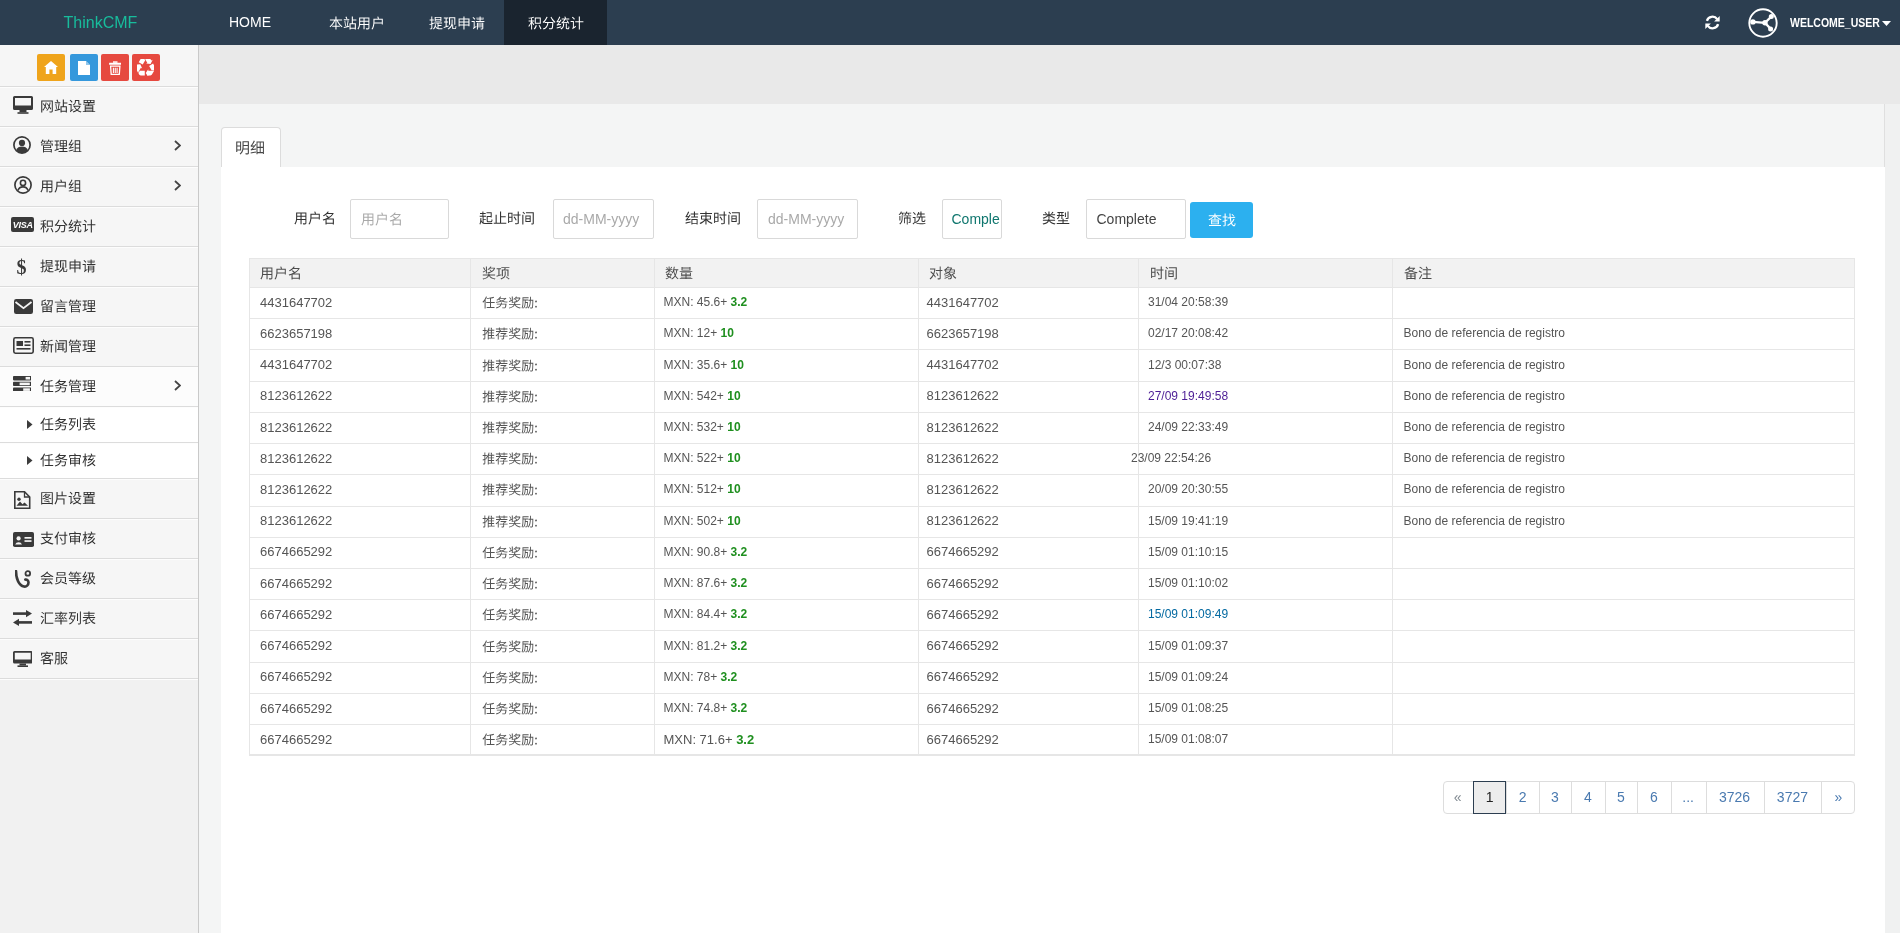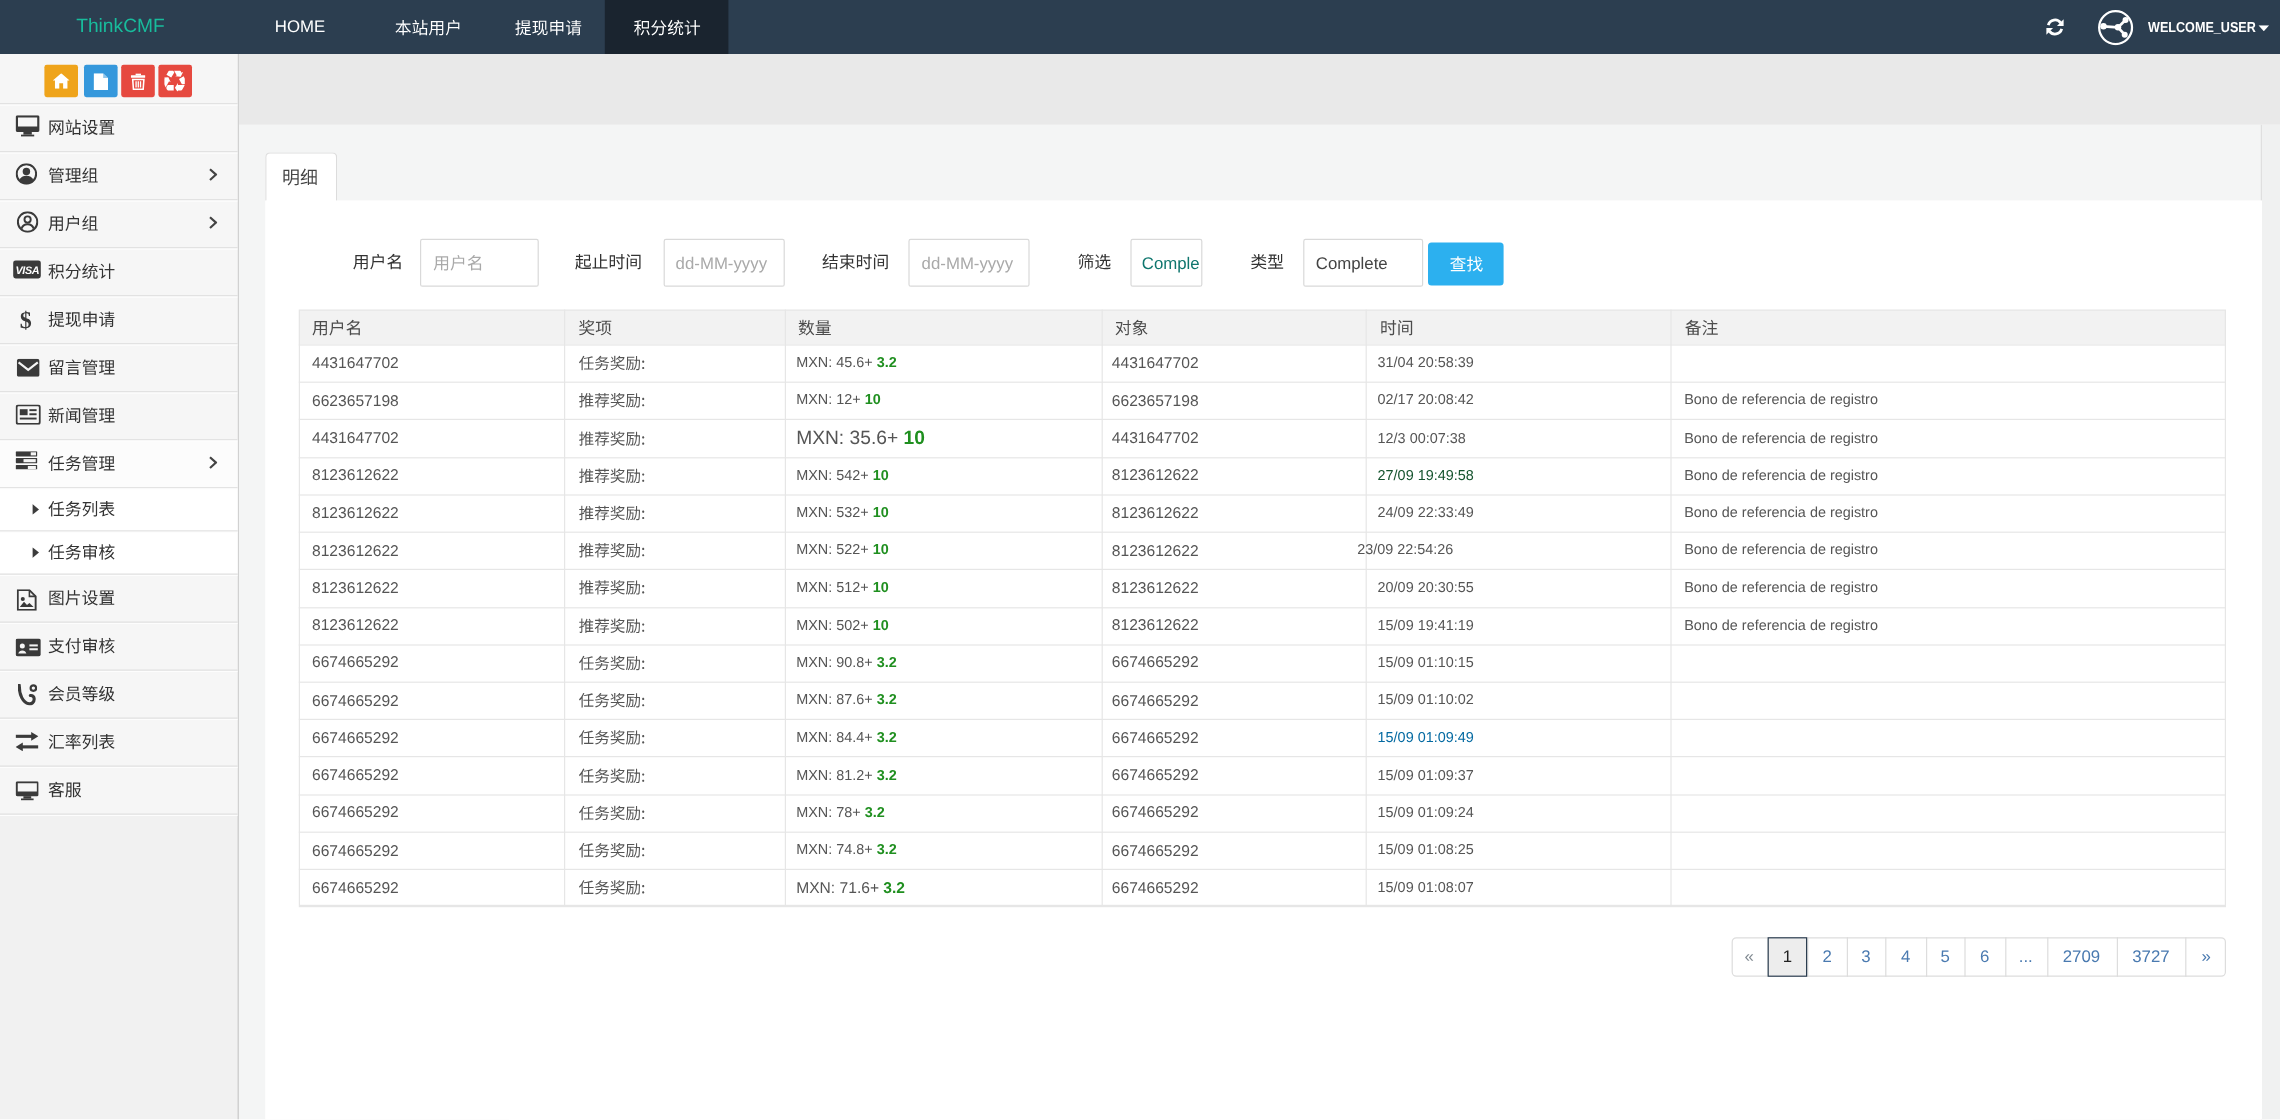--- a/index.html
+++ b/index.html
@@ -336,31 +336,31 @@
       <path fill="#555555" d="M8.3 0.9C8.7 1.5 9.1 2.3 9.3 2.8H6.7C7.0 2.2 7.2 1.5 7.4 0.8L6.5 0.6C5.9 2.5 5.0 4.4 3.8 5.6C4.0 5.8 4.3 6.0 4.4 6.2L3.1 6.6V4.0H4.6V3.1H3.1V0.5H2.2V3.1H0.5V4.0H2.2V6.9L0.4 7.4L0.7 8.4L2.2 7.9V11.3C2.2 11.5 2.1 11.5 2.0 11.5C1.8 11.5 1.3 11.5 0.7 11.5C0.9 11.8 1.0 12.2 1.0 12.5C1.9 12.5 2.4 12.4 2.7 12.3C3.0 12.1 3.1 11.8 3.1 11.3V7.6L4.6 7.1L4.5 6.3L4.5 6.3C4.9 5.9 5.3 5.4 5.6 4.8V12.5H6.5V11.6H12.4V10.7H9.7V8.9H11.9V8.0H9.7V6.3H11.9V5.4H9.7V3.7H12.1V2.8H9.4L10.1 2.5C10.0 2.0 9.6 1.2 9.2 0.6ZM6.5 6.3H8.7V8.0H6.5ZM6.5 5.4V3.7H8.7V5.4ZM6.5 8.9H8.7V10.7H6.5Z M18.0 2.9C17.8 3.3 17.6 3.7 17.4 4.1H13.8V5.0H16.9C16.0 6.4 14.7 7.7 13.4 8.5C13.6 8.7 13.9 9.1 14.0 9.3C14.6 8.9 15.1 8.5 15.6 8.0V12.5H16.5V7.0C17.0 6.4 17.5 5.7 18.0 5.0H25.2V4.1H18.4C18.6 3.8 18.7 3.5 18.9 3.1ZM21.0 7.8V8.7H17.4V9.5H21.0V11.4C21.0 11.6 20.9 11.6 20.7 11.6C20.6 11.6 19.9 11.6 19.2 11.6C19.3 11.9 19.4 12.2 19.5 12.5C20.4 12.5 21.1 12.5 21.4 12.3C21.8 12.2 21.9 11.9 21.9 11.4V9.5H25.4V8.7H21.9V8.2C22.8 7.7 23.8 7.1 24.4 6.5L23.8 6.0L23.6 6.1H18.4V6.9H22.7C22.2 7.2 21.5 7.6 21.0 7.8ZM13.7 1.5V2.4H16.7V3.5H17.6V2.4H21.4V3.5H22.3V2.4H25.3V1.5H22.3V0.5H21.4V1.5H17.6V0.5H16.7V1.5Z M27.0 1.6C27.4 2.2 28.0 3.1 28.2 3.7L29.0 3.2C28.8 2.7 28.2 1.8 27.7 1.2ZM32.0 6.9C32.0 7.2 31.9 7.6 31.9 7.9H26.8V8.8H31.6C31.0 10.2 29.7 11.2 26.6 11.7C26.7 11.9 27.0 12.2 27.0 12.5C30.3 11.9 31.8 10.8 32.5 9.1C33.5 11.0 35.2 12.0 37.9 12.4C38.0 12.1 38.3 11.7 38.5 11.5C35.9 11.2 34.1 10.4 33.3 8.8H38.2V7.9H32.9C33.0 7.6 33.0 7.2 33.1 6.9ZM26.6 5.3 27.0 6.1C27.8 5.7 28.7 5.3 29.6 4.7V6.9H30.6V0.5H29.6V3.8C28.5 4.4 27.4 5.0 26.6 5.3ZM33.8 0.5C33.3 1.5 32.2 2.5 31.1 3.1C31.3 3.3 31.5 3.6 31.7 3.8C32.3 3.5 32.9 3.0 33.4 2.5H37.1C36.6 3.4 35.9 4.1 35.0 4.7C34.6 4.2 34.0 3.6 33.4 3.1L32.7 3.6C33.2 4.0 33.9 4.6 34.3 5.1C33.3 5.6 32.1 5.9 30.9 6.1C31.1 6.3 31.3 6.6 31.4 6.9C34.6 6.3 37.2 5.0 38.3 1.9L37.7 1.6L37.5 1.6H34.2C34.4 1.4 34.5 1.1 34.7 0.8Z M47.8 0.7C47.8 1.8 47.8 2.8 47.8 3.8H46.3V4.7H47.7C47.6 7.7 47.1 10.3 45.5 11.9C45.7 12.0 46.1 12.3 46.2 12.5C48.0 10.7 48.5 7.9 48.6 4.7H50.2C50.1 9.4 50.0 11.0 49.7 11.4C49.5 11.6 49.4 11.6 49.2 11.6C49.0 11.6 48.4 11.6 47.8 11.6C48.0 11.8 48.1 12.2 48.1 12.5C48.7 12.5 49.3 12.5 49.6 12.5C50.0 12.4 50.2 12.3 50.5 12.0C50.9 11.4 51.0 9.6 51.1 4.2C51.1 4.1 51.1 3.8 51.1 3.8H48.7C48.7 2.8 48.7 1.8 48.7 0.7ZM40.3 1.3V6.0C40.3 7.8 40.2 10.3 39.4 12.0C39.6 12.1 40.0 12.3 40.2 12.4C41.1 10.6 41.2 7.9 41.2 6.0V4.4H42.6C42.6 7.6 42.4 10.4 40.9 11.9C41.1 12.1 41.4 12.3 41.5 12.6C42.8 11.2 43.3 9.2 43.4 6.9H44.9C44.7 9.9 44.6 11.0 44.4 11.3C44.3 11.4 44.2 11.4 44.0 11.4C43.8 11.4 43.4 11.4 42.9 11.4C43.0 11.6 43.1 11.9 43.1 12.2C43.6 12.2 44.1 12.2 44.4 12.2C44.7 12.2 44.9 12.1 45.1 11.8C45.5 11.4 45.6 10.1 45.7 6.4C45.7 6.3 45.8 6.0 45.8 6.0H43.5L43.5 4.4H46.0V3.6H41.2V2.2H46.4V1.3Z M53.8 6.4C54.3 6.4 54.7 6.0 54.7 5.5C54.7 4.9 54.3 4.5 53.8 4.5C53.3 4.5 52.9 4.9 52.9 5.5C52.9 6.0 53.3 6.4 53.8 6.4ZM53.8 11.6C54.3 11.6 54.7 11.2 54.7 10.7C54.7 10.2 54.3 9.8 53.8 9.8C53.3 9.8 52.9 10.2 52.9 10.7C52.9 11.2 53.3 11.6 53.8 11.6Z"></path>
     </svg>
     <span style="position:absolute;left:663.5px;top:326.3px;font-size:12px;line-height:15px;color:#555">MXN: 12+ <b style="color:#1f8f1f">10</b></span>
     <span style="position:absolute;left:926.5px;top:325.8px;font-size:13px;line-height:16px;color:#555">6623657198</span>
     <span style="position:absolute;left:1148px;top:326.3px;font-size:12px;line-height:15px;color:#555">02/17 20:08:42</span>
     <span style="position:absolute;left:1403.5px;top:326.3px;font-size:12px;line-height:15px;color:#555">Bono de referencia de registro</span>
     <span style="position:absolute;left:260.0px;top:357.1px;font-size:13px;line-height:16px;color:#555">4431647702</span>
     <svg style="position:absolute;left:482px;top:358.55px;" width="56" height="13" viewBox="0 0 55.6 13.0">
       <path fill="#555555" d="M8.3 0.9C8.7 1.5 9.1 2.3 9.3 2.8H6.7C7.0 2.2 7.2 1.5 7.4 0.8L6.5 0.6C5.9 2.5 5.0 4.4 3.8 5.6C4.0 5.8 4.3 6.0 4.4 6.2L3.1 6.6V4.0H4.6V3.1H3.1V0.5H2.2V3.1H0.5V4.0H2.2V6.9L0.4 7.4L0.7 8.4L2.2 7.9V11.3C2.2 11.5 2.1 11.5 2.0 11.5C1.8 11.5 1.3 11.5 0.7 11.5C0.9 11.8 1.0 12.2 1.0 12.5C1.9 12.5 2.4 12.4 2.7 12.3C3.0 12.1 3.1 11.8 3.1 11.3V7.6L4.6 7.1L4.5 6.3L4.5 6.3C4.9 5.9 5.3 5.4 5.6 4.8V12.5H6.5V11.6H12.4V10.7H9.7V8.9H11.9V8.0H9.7V6.3H11.9V5.4H9.7V3.7H12.1V2.8H9.4L10.1 2.5C10.0 2.0 9.6 1.2 9.2 0.6ZM6.5 6.3H8.7V8.0H6.5ZM6.5 5.4V3.7H8.7V5.4ZM6.5 8.9H8.7V10.7H6.5Z M18.0 2.9C17.8 3.3 17.6 3.7 17.4 4.1H13.8V5.0H16.9C16.0 6.4 14.7 7.7 13.4 8.5C13.6 8.7 13.9 9.1 14.0 9.3C14.6 8.9 15.1 8.5 15.6 8.0V12.5H16.5V7.0C17.0 6.4 17.5 5.7 18.0 5.0H25.2V4.1H18.4C18.6 3.8 18.7 3.5 18.9 3.1ZM21.0 7.8V8.7H17.4V9.5H21.0V11.4C21.0 11.6 20.9 11.6 20.7 11.6C20.6 11.6 19.9 11.6 19.2 11.6C19.3 11.9 19.4 12.2 19.5 12.5C20.4 12.5 21.1 12.5 21.4 12.3C21.8 12.2 21.9 11.9 21.9 11.4V9.5H25.4V8.7H21.9V8.2C22.8 7.7 23.8 7.1 24.4 6.5L23.8 6.0L23.6 6.1H18.4V6.9H22.7C22.2 7.2 21.5 7.6 21.0 7.8ZM13.7 1.5V2.4H16.7V3.5H17.6V2.4H21.4V3.5H22.3V2.4H25.3V1.5H22.3V0.5H21.4V1.5H17.6V0.5H16.7V1.5Z M27.0 1.6C27.4 2.2 28.0 3.1 28.2 3.7L29.0 3.2C28.8 2.7 28.2 1.8 27.7 1.2ZM32.0 6.9C32.0 7.2 31.9 7.6 31.9 7.9H26.8V8.8H31.6C31.0 10.2 29.7 11.2 26.6 11.7C26.7 11.9 27.0 12.2 27.0 12.5C30.3 11.9 31.8 10.8 32.5 9.1C33.5 11.0 35.2 12.0 37.9 12.4C38.0 12.1 38.3 11.7 38.5 11.5C35.9 11.2 34.1 10.4 33.3 8.8H38.2V7.9H32.9C33.0 7.6 33.0 7.2 33.1 6.9ZM26.6 5.3 27.0 6.1C27.8 5.7 28.7 5.3 29.6 4.7V6.9H30.6V0.5H29.6V3.8C28.5 4.4 27.4 5.0 26.6 5.3ZM33.8 0.5C33.3 1.5 32.2 2.5 31.1 3.1C31.3 3.3 31.5 3.6 31.7 3.8C32.3 3.5 32.9 3.0 33.4 2.5H37.1C36.6 3.4 35.9 4.1 35.0 4.7C34.6 4.2 34.0 3.6 33.4 3.1L32.7 3.6C33.2 4.0 33.9 4.6 34.3 5.1C33.3 5.6 32.1 5.9 30.9 6.1C31.1 6.3 31.3 6.6 31.4 6.9C34.6 6.3 37.2 5.0 38.3 1.9L37.7 1.6L37.5 1.6H34.2C34.4 1.4 34.5 1.1 34.7 0.8Z M47.8 0.7C47.8 1.8 47.8 2.8 47.8 3.8H46.3V4.7H47.7C47.6 7.7 47.1 10.3 45.5 11.9C45.7 12.0 46.1 12.3 46.2 12.5C48.0 10.7 48.5 7.9 48.6 4.7H50.2C50.1 9.4 50.0 11.0 49.7 11.4C49.5 11.6 49.4 11.6 49.2 11.6C49.0 11.6 48.4 11.6 47.8 11.6C48.0 11.8 48.1 12.2 48.1 12.5C48.7 12.5 49.3 12.5 49.6 12.5C50.0 12.4 50.2 12.3 50.5 12.0C50.9 11.4 51.0 9.6 51.1 4.2C51.1 4.1 51.1 3.8 51.1 3.8H48.7C48.7 2.8 48.7 1.8 48.7 0.7ZM40.3 1.3V6.0C40.3 7.8 40.2 10.3 39.4 12.0C39.6 12.1 40.0 12.3 40.2 12.4C41.1 10.6 41.2 7.9 41.2 6.0V4.4H42.6C42.6 7.6 42.4 10.4 40.9 11.9C41.1 12.1 41.4 12.3 41.5 12.6C42.8 11.2 43.3 9.2 43.4 6.9H44.9C44.7 9.9 44.6 11.0 44.4 11.3C44.3 11.4 44.2 11.4 44.0 11.4C43.8 11.4 43.4 11.4 42.9 11.4C43.0 11.6 43.1 11.9 43.1 12.2C43.6 12.2 44.1 12.2 44.4 12.2C44.7 12.2 44.9 12.1 45.1 11.8C45.5 11.4 45.6 10.1 45.7 6.4C45.7 6.3 45.8 6.0 45.8 6.0H43.5L43.5 4.4H46.0V3.6H41.2V2.2H46.4V1.3Z M53.8 6.4C54.3 6.4 54.7 6.0 54.7 5.5C54.7 4.9 54.3 4.5 53.8 4.5C53.3 4.5 52.9 4.9 52.9 5.5C52.9 6.0 53.3 6.4 53.8 6.4ZM53.8 11.6C54.3 11.6 54.7 11.2 54.7 10.7C54.7 10.2 54.3 9.8 53.8 9.8C53.3 9.8 52.9 10.2 52.9 10.7C52.9 11.2 53.3 11.6 53.8 11.6Z"></path>
     </svg>
-    <span style="position:absolute;left:663.5px;top:357.6px;font-size:16px;line-height:15px;color:#555">MXN: 35.6+ <b style="color:#1f8f1f">10</b></span>
+    <span style="position:absolute;left:663.5px;top:357.6px;font-size:12px;line-height:15px;color:#555">MXN: 35.6+ <b style="color:#1f8f1f">10</b></span>
     <span style="position:absolute;left:926.5px;top:357.1px;font-size:13px;line-height:16px;color:#555">4431647702</span>
     <span style="position:absolute;left:1148px;top:357.6px;font-size:12px;line-height:15px;color:#555">12/3 00:07:38</span>
     <span style="position:absolute;left:1403.5px;top:357.6px;font-size:12px;line-height:15px;color:#555">Bono de referencia de registro</span>
     <span style="position:absolute;left:260.0px;top:388.3px;font-size:13px;line-height:16px;color:#555">8123612622</span>
     <svg style="position:absolute;left:482px;top:389.77px;" width="56" height="13" viewBox="0 0 55.6 13.0">
       <path fill="#555555" d="M8.3 0.9C8.7 1.5 9.1 2.3 9.3 2.8H6.7C7.0 2.2 7.2 1.5 7.4 0.8L6.5 0.6C5.9 2.5 5.0 4.4 3.8 5.6C4.0 5.8 4.3 6.0 4.4 6.2L3.1 6.6V4.0H4.6V3.1H3.1V0.5H2.2V3.1H0.5V4.0H2.2V6.9L0.4 7.4L0.7 8.4L2.2 7.9V11.3C2.2 11.5 2.1 11.5 2.0 11.5C1.8 11.5 1.3 11.5 0.7 11.5C0.9 11.8 1.0 12.2 1.0 12.5C1.9 12.5 2.4 12.4 2.7 12.3C3.0 12.1 3.1 11.8 3.1 11.3V7.6L4.6 7.1L4.5 6.3L4.5 6.3C4.9 5.9 5.3 5.4 5.6 4.8V12.5H6.5V11.6H12.4V10.7H9.7V8.9H11.9V8.0H9.7V6.3H11.9V5.4H9.7V3.7H12.1V2.8H9.4L10.1 2.5C10.0 2.0 9.6 1.2 9.2 0.6ZM6.5 6.3H8.7V8.0H6.5ZM6.5 5.4V3.7H8.7V5.4ZM6.5 8.9H8.7V10.7H6.5Z M18.0 2.9C17.8 3.3 17.6 3.7 17.4 4.1H13.8V5.0H16.9C16.0 6.4 14.7 7.7 13.4 8.5C13.6 8.7 13.9 9.1 14.0 9.3C14.6 8.9 15.1 8.5 15.6 8.0V12.5H16.5V7.0C17.0 6.4 17.5 5.7 18.0 5.0H25.2V4.1H18.4C18.6 3.8 18.7 3.5 18.9 3.1ZM21.0 7.8V8.7H17.4V9.5H21.0V11.4C21.0 11.6 20.9 11.6 20.7 11.6C20.6 11.6 19.9 11.6 19.2 11.6C19.3 11.9 19.4 12.2 19.5 12.5C20.4 12.5 21.1 12.5 21.4 12.3C21.8 12.2 21.9 11.9 21.9 11.4V9.5H25.4V8.7H21.9V8.2C22.8 7.7 23.8 7.1 24.4 6.5L23.8 6.0L23.6 6.1H18.4V6.9H22.7C22.2 7.2 21.5 7.6 21.0 7.8ZM13.7 1.5V2.4H16.7V3.5H17.6V2.4H21.4V3.5H22.3V2.4H25.3V1.5H22.3V0.5H21.4V1.5H17.6V0.5H16.7V1.5Z M27.0 1.6C27.4 2.2 28.0 3.1 28.2 3.7L29.0 3.2C28.8 2.7 28.2 1.8 27.7 1.2ZM32.0 6.9C32.0 7.2 31.9 7.6 31.9 7.9H26.8V8.8H31.6C31.0 10.2 29.7 11.2 26.6 11.7C26.7 11.9 27.0 12.2 27.0 12.5C30.3 11.9 31.8 10.8 32.5 9.1C33.5 11.0 35.2 12.0 37.9 12.4C38.0 12.1 38.3 11.7 38.5 11.5C35.9 11.2 34.1 10.4 33.3 8.8H38.2V7.9H32.9C33.0 7.6 33.0 7.2 33.1 6.9ZM26.6 5.3 27.0 6.1C27.8 5.7 28.7 5.3 29.6 4.7V6.9H30.6V0.5H29.6V3.8C28.5 4.4 27.4 5.0 26.6 5.3ZM33.8 0.5C33.3 1.5 32.2 2.5 31.1 3.1C31.3 3.3 31.5 3.6 31.7 3.8C32.3 3.5 32.9 3.0 33.4 2.5H37.1C36.6 3.4 35.9 4.1 35.0 4.7C34.6 4.2 34.0 3.6 33.4 3.1L32.7 3.6C33.2 4.0 33.9 4.6 34.3 5.1C33.3 5.6 32.1 5.9 30.9 6.1C31.1 6.3 31.3 6.6 31.4 6.9C34.6 6.3 37.2 5.0 38.3 1.9L37.7 1.6L37.5 1.6H34.2C34.4 1.4 34.5 1.1 34.7 0.8Z M47.8 0.7C47.8 1.8 47.8 2.8 47.8 3.8H46.3V4.7H47.7C47.6 7.7 47.1 10.3 45.5 11.9C45.7 12.0 46.1 12.3 46.2 12.5C48.0 10.7 48.5 7.9 48.6 4.7H50.2C50.1 9.4 50.0 11.0 49.7 11.4C49.5 11.6 49.4 11.6 49.2 11.6C49.0 11.6 48.4 11.6 47.8 11.6C48.0 11.8 48.1 12.2 48.1 12.5C48.7 12.5 49.3 12.5 49.6 12.5C50.0 12.4 50.2 12.3 50.5 12.0C50.9 11.4 51.0 9.6 51.1 4.2C51.1 4.1 51.1 3.8 51.1 3.8H48.7C48.7 2.8 48.7 1.8 48.7 0.7ZM40.3 1.3V6.0C40.3 7.8 40.2 10.3 39.4 12.0C39.6 12.1 40.0 12.3 40.2 12.4C41.1 10.6 41.2 7.9 41.2 6.0V4.4H42.6C42.6 7.6 42.4 10.4 40.9 11.9C41.1 12.1 41.4 12.3 41.5 12.6C42.8 11.2 43.3 9.2 43.4 6.9H44.9C44.7 9.9 44.6 11.0 44.4 11.3C44.3 11.4 44.2 11.4 44.0 11.4C43.8 11.4 43.4 11.4 42.9 11.4C43.0 11.6 43.1 11.9 43.1 12.2C43.6 12.2 44.1 12.2 44.4 12.2C44.7 12.2 44.9 12.1 45.1 11.8C45.5 11.4 45.6 10.1 45.7 6.4C45.7 6.3 45.8 6.0 45.8 6.0H43.5L43.5 4.4H46.0V3.6H41.2V2.2H46.4V1.3Z M53.8 6.4C54.3 6.4 54.7 6.0 54.7 5.5C54.7 4.9 54.3 4.5 53.8 4.5C53.3 4.5 52.9 4.9 52.9 5.5C52.9 6.0 53.3 6.4 53.8 6.4ZM53.8 11.6C54.3 11.6 54.7 11.2 54.7 10.7C54.7 10.2 54.3 9.8 53.8 9.8C53.3 9.8 52.9 10.2 52.9 10.7C52.9 11.2 53.3 11.6 53.8 11.6Z"></path>
     </svg>
     <span style="position:absolute;left:663.5px;top:388.8px;font-size:12px;line-height:15px;color:#555">MXN: 542+ <b style="color:#1f8f1f">10</b></span>
     <span style="position:absolute;left:926.5px;top:388.3px;font-size:13px;line-height:16px;color:#555">8123612622</span>
-    <span style="position:absolute;left:1148px;top:388.8px;font-size:12px;line-height:15px;color:#14532d">27/09 19:49:58</span>
+    <span style="position:absolute;left:1148px;top:388.8px;font-size:12px;line-height:15px;color:#4c1d95">27/09 19:49:58</span>
     <span style="position:absolute;left:1403.5px;top:388.8px;font-size:12px;line-height:15px;color:#555">Bono de referencia de registro</span>
     <span style="position:absolute;left:260.0px;top:419.5px;font-size:13px;line-height:16px;color:#555">8123612622</span>
     <svg style="position:absolute;left:482px;top:420.99px;" width="56" height="13" viewBox="0 0 55.6 13.0">
       <path fill="#555555" d="M8.3 0.9C8.7 1.5 9.1 2.3 9.3 2.8H6.7C7.0 2.2 7.2 1.5 7.4 0.8L6.5 0.6C5.9 2.5 5.0 4.4 3.8 5.6C4.0 5.8 4.3 6.0 4.4 6.2L3.1 6.6V4.0H4.6V3.1H3.1V0.5H2.2V3.1H0.5V4.0H2.2V6.9L0.4 7.4L0.7 8.4L2.2 7.9V11.3C2.2 11.5 2.1 11.5 2.0 11.5C1.8 11.5 1.3 11.5 0.7 11.5C0.9 11.8 1.0 12.2 1.0 12.5C1.9 12.5 2.4 12.4 2.7 12.3C3.0 12.1 3.1 11.8 3.1 11.3V7.6L4.6 7.1L4.5 6.3L4.5 6.3C4.9 5.9 5.3 5.4 5.6 4.8V12.5H6.5V11.6H12.4V10.7H9.7V8.9H11.9V8.0H9.7V6.3H11.9V5.4H9.7V3.7H12.1V2.8H9.4L10.1 2.5C10.0 2.0 9.6 1.2 9.2 0.6ZM6.5 6.3H8.7V8.0H6.5ZM6.5 5.4V3.7H8.7V5.4ZM6.5 8.9H8.7V10.7H6.5Z M18.0 2.9C17.8 3.3 17.6 3.7 17.4 4.1H13.8V5.0H16.9C16.0 6.4 14.7 7.7 13.4 8.5C13.6 8.7 13.9 9.1 14.0 9.3C14.6 8.9 15.1 8.5 15.6 8.0V12.5H16.5V7.0C17.0 6.4 17.5 5.7 18.0 5.0H25.2V4.1H18.4C18.6 3.8 18.7 3.5 18.9 3.1ZM21.0 7.8V8.7H17.4V9.5H21.0V11.4C21.0 11.6 20.9 11.6 20.7 11.6C20.6 11.6 19.9 11.6 19.2 11.6C19.3 11.9 19.4 12.2 19.5 12.5C20.4 12.5 21.1 12.5 21.4 12.3C21.8 12.2 21.9 11.9 21.9 11.4V9.5H25.4V8.7H21.9V8.2C22.8 7.7 23.8 7.1 24.4 6.5L23.8 6.0L23.6 6.1H18.4V6.9H22.7C22.2 7.2 21.5 7.6 21.0 7.8ZM13.7 1.5V2.4H16.7V3.5H17.6V2.4H21.4V3.5H22.3V2.4H25.3V1.5H22.3V0.5H21.4V1.5H17.6V0.5H16.7V1.5Z M27.0 1.6C27.4 2.2 28.0 3.1 28.2 3.7L29.0 3.2C28.8 2.7 28.2 1.8 27.7 1.2ZM32.0 6.9C32.0 7.2 31.9 7.6 31.9 7.9H26.8V8.8H31.6C31.0 10.2 29.7 11.2 26.6 11.7C26.7 11.9 27.0 12.2 27.0 12.5C30.3 11.9 31.8 10.8 32.5 9.1C33.5 11.0 35.2 12.0 37.9 12.4C38.0 12.1 38.3 11.7 38.5 11.5C35.9 11.2 34.1 10.4 33.3 8.8H38.2V7.9H32.9C33.0 7.6 33.0 7.2 33.1 6.9ZM26.6 5.3 27.0 6.1C27.8 5.7 28.7 5.3 29.6 4.7V6.9H30.6V0.5H29.6V3.8C28.5 4.4 27.4 5.0 26.6 5.3ZM33.8 0.5C33.3 1.5 32.2 2.5 31.1 3.1C31.3 3.3 31.5 3.6 31.7 3.8C32.3 3.5 32.9 3.0 33.4 2.5H37.1C36.6 3.4 35.9 4.1 35.0 4.7C34.6 4.2 34.0 3.6 33.4 3.1L32.7 3.6C33.2 4.0 33.9 4.6 34.3 5.1C33.3 5.6 32.1 5.9 30.9 6.1C31.1 6.3 31.3 6.6 31.4 6.9C34.6 6.3 37.2 5.0 38.3 1.9L37.7 1.6L37.5 1.6H34.2C34.4 1.4 34.5 1.1 34.7 0.8Z M47.8 0.7C47.8 1.8 47.8 2.8 47.8 3.8H46.3V4.7H47.7C47.6 7.7 47.1 10.3 45.5 11.9C45.7 12.0 46.1 12.3 46.2 12.5C48.0 10.7 48.5 7.9 48.6 4.7H50.2C50.1 9.4 50.0 11.0 49.7 11.4C49.5 11.6 49.4 11.6 49.2 11.6C49.0 11.6 48.4 11.6 47.8 11.6C48.0 11.8 48.1 12.2 48.1 12.5C48.7 12.5 49.3 12.5 49.6 12.5C50.0 12.4 50.2 12.3 50.5 12.0C50.9 11.4 51.0 9.6 51.1 4.2C51.1 4.1 51.1 3.8 51.1 3.8H48.7C48.7 2.8 48.7 1.8 48.7 0.7ZM40.3 1.3V6.0C40.3 7.8 40.2 10.3 39.4 12.0C39.6 12.1 40.0 12.3 40.2 12.4C41.1 10.6 41.2 7.9 41.2 6.0V4.4H42.6C42.6 7.6 42.4 10.4 40.9 11.9C41.1 12.1 41.4 12.3 41.5 12.6C42.8 11.2 43.3 9.2 43.4 6.9H44.9C44.7 9.9 44.6 11.0 44.4 11.3C44.3 11.4 44.2 11.4 44.0 11.4C43.8 11.4 43.4 11.4 42.9 11.4C43.0 11.6 43.1 11.9 43.1 12.2C43.6 12.2 44.1 12.2 44.4 12.2C44.7 12.2 44.9 12.1 45.1 11.8C45.5 11.4 45.6 10.1 45.7 6.4C45.7 6.3 45.8 6.0 45.8 6.0H43.5L43.5 4.4H46.0V3.6H41.2V2.2H46.4V1.3Z M53.8 6.4C54.3 6.4 54.7 6.0 54.7 5.5C54.7 4.9 54.3 4.5 53.8 4.5C53.3 4.5 52.9 4.9 52.9 5.5C52.9 6.0 53.3 6.4 53.8 6.4ZM53.8 11.6C54.3 11.6 54.7 11.2 54.7 10.7C54.7 10.2 54.3 9.8 53.8 9.8C53.3 9.8 52.9 10.2 52.9 10.7C52.9 11.2 53.3 11.6 53.8 11.6Z"></path>
     </svg>
     <span style="position:absolute;left:663.5px;top:420.0px;font-size:12px;line-height:15px;color:#555">MXN: 532+ <b style="color:#1f8f1f">10</b></span>
     <span style="position:absolute;left:926.5px;top:419.5px;font-size:13px;line-height:16px;color:#555">8123612622</span>
     <span style="position:absolute;left:1148px;top:420.0px;font-size:12px;line-height:15px;color:#555">24/09 22:33:49</span>
     <span style="position:absolute;left:1403.5px;top:420.0px;font-size:12px;line-height:15px;color:#555">Bono de referencia de registro</span>
     <span style="position:absolute;left:260.0px;top:450.7px;font-size:13px;line-height:16px;color:#555">8123612622</span>
@@ -449,15 +449,15 @@
     <div style="position:absolute;left:1821.4px;top:781px;width:1px;height:33px;background:#ddd"></div>
     <div style="position:absolute;left:1472.8px;top:781px;width:33.600000000000136px;height:33px;background:#ededed;border:1px solid #2c3e50;box-sizing:border-box"></div>
     <div style="position:absolute;left:1442.7px;top:789px;width:30.09999999999991px;text-align:center;font-size:14px;line-height:17px;color:#818a91">«</div>
     <div style="position:absolute;left:1472.8px;top:789px;width:33.600000000000136px;text-align:center;font-size:14px;line-height:17px;color:#222">1</div>
     <div style="position:absolute;left:1506.4px;top:789px;width:32.399999999999864px;text-align:center;font-size:14px;line-height:17px;color:#4a7ab0">2</div>
     <div style="position:absolute;left:1538.8px;top:789px;width:32.40000000000009px;text-align:center;font-size:14px;line-height:17px;color:#4a7ab0">3</div>
     <div style="position:absolute;left:1571.2px;top:789px;width:33.59999999999991px;text-align:center;font-size:14px;line-height:17px;color:#4a7ab0">4</div>
     <div style="position:absolute;left:1604.8px;top:789px;width:32.40000000000009px;text-align:center;font-size:14px;line-height:17px;color:#4a7ab0">5</div>
     <div style="position:absolute;left:1637.2px;top:789px;width:33.59999999999991px;text-align:center;font-size:14px;line-height:17px;color:#4a7ab0">6</div>
     <div style="position:absolute;left:1670.8px;top:789px;width:34.700000000000045px;text-align:center;font-size:14px;line-height:17px;color:#4a7ab0">...</div>
-    <div style="position:absolute;left:1705.5px;top:789px;width:58.0px;text-align:center;font-size:14px;line-height:17px;color:#4a7ab0">2709</div>
+    <div style="position:absolute;left:1705.5px;top:789px;width:58.0px;text-align:center;font-size:14px;line-height:17px;color:#4a7ab0">3726</div>
     <div style="position:absolute;left:1763.5px;top:789px;width:57.90000000000009px;text-align:center;font-size:14px;line-height:17px;color:#4a7ab0">3727</div>
     <div style="position:absolute;left:1821.4px;top:789px;width:34.0px;text-align:center;font-size:14px;line-height:17px;color:#4a7ab0">»</div>
 </div>
 </body></html>

